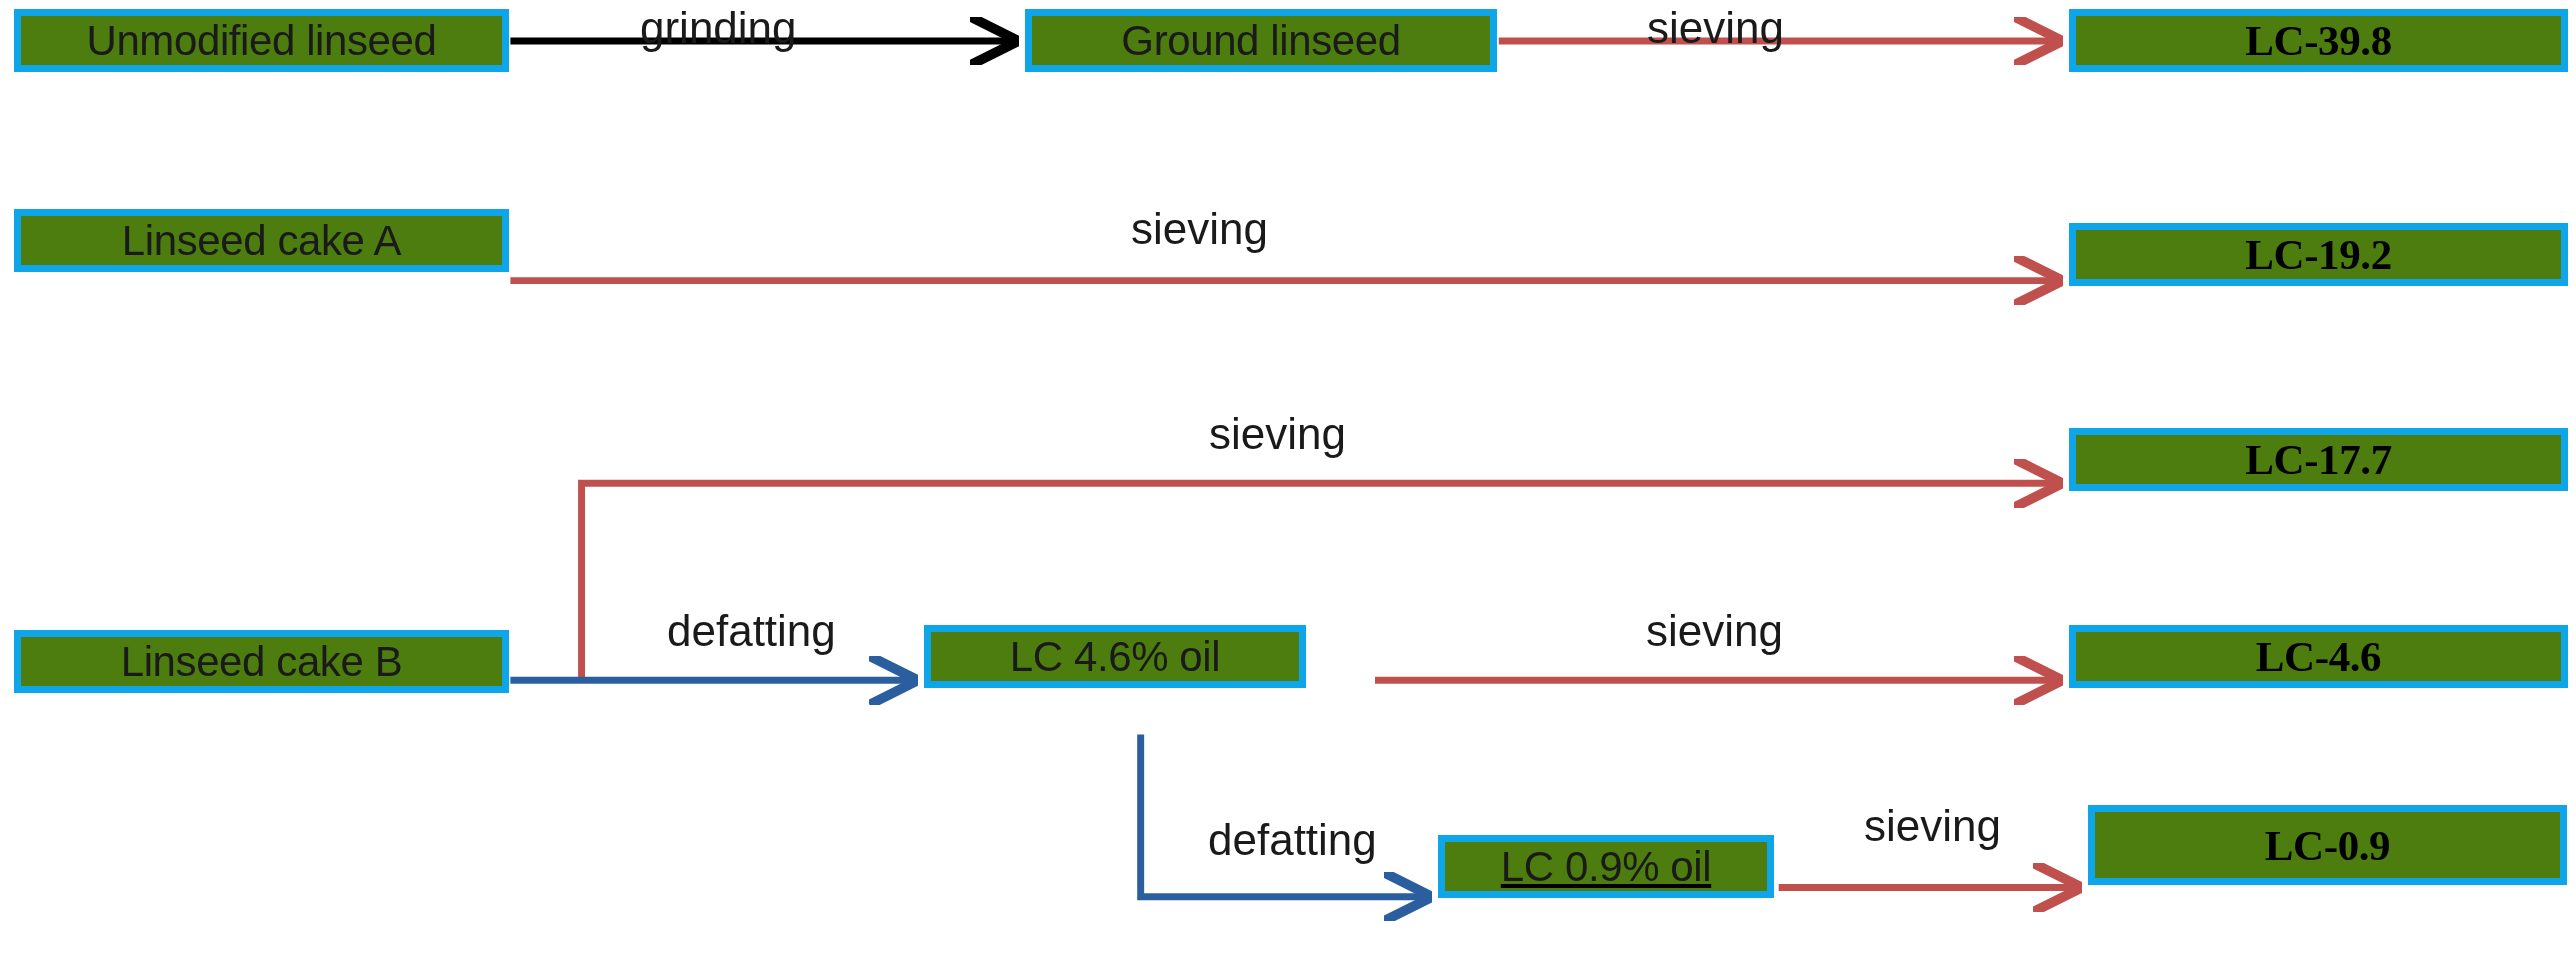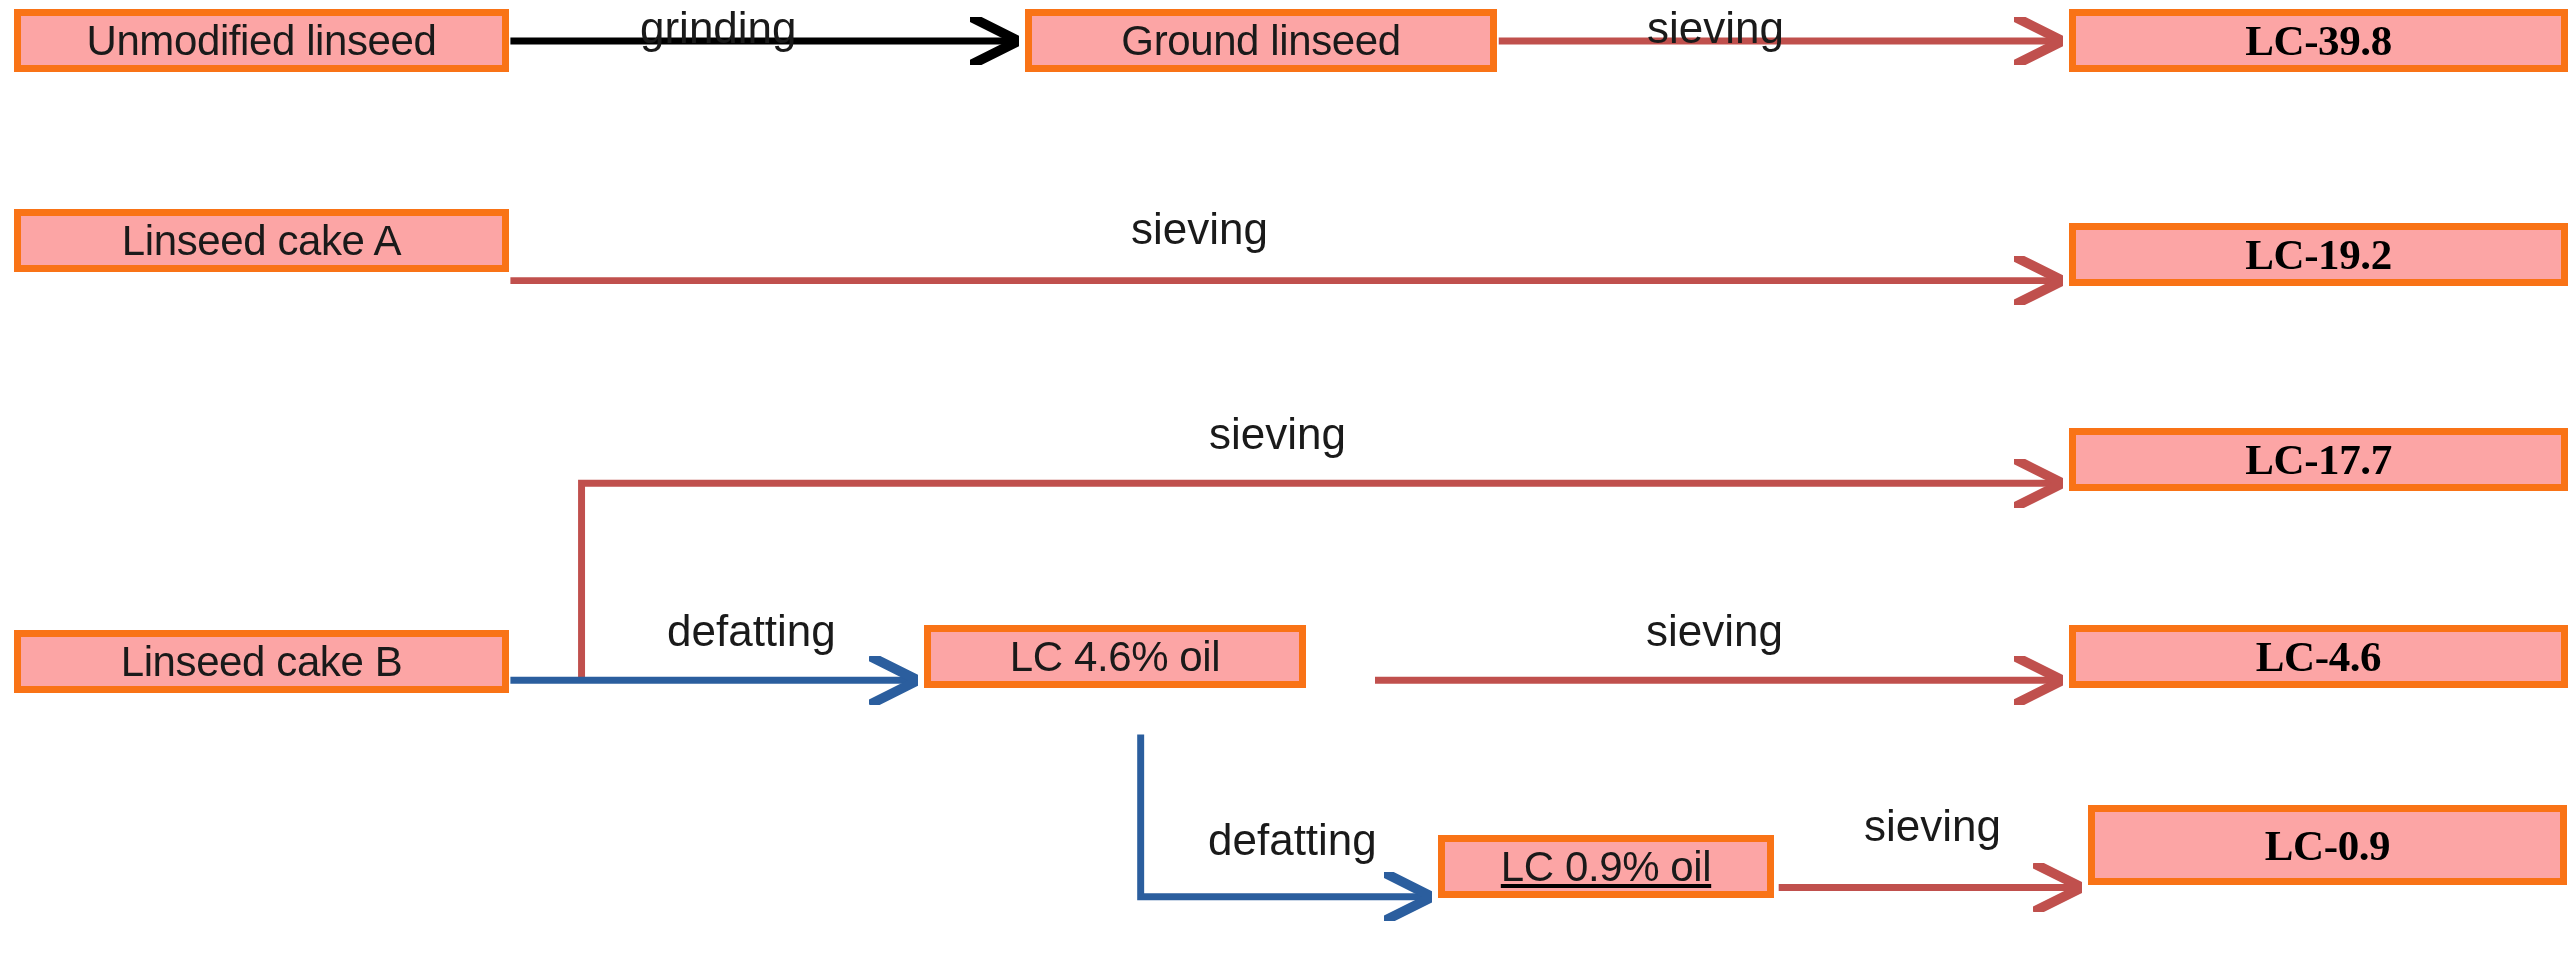--- a/index.html
+++ b/index.html
@@ -11,22 +11,22 @@
     position: relative;
     width: 2576px;
     height: 971px;
     background: #ffffff;
     font-family: "Liberation Sans", sans-serif;
     overflow: hidden;
   }
   .node {
     position: absolute;
     box-sizing: border-box;
-    background: #fca5a5;
-    border: 7px solid #f97316;
+    background: #4d7c0f;
+    border: 7px solid #0ea5e9;
     display: flex;
     align-items: center;
     justify-content: center;
     z-index: 5;
   }
   .node .node-label {
     font-size: 42px;
     line-height: 1;
     color: #1a1a1a;
     white-space: nowrap;

